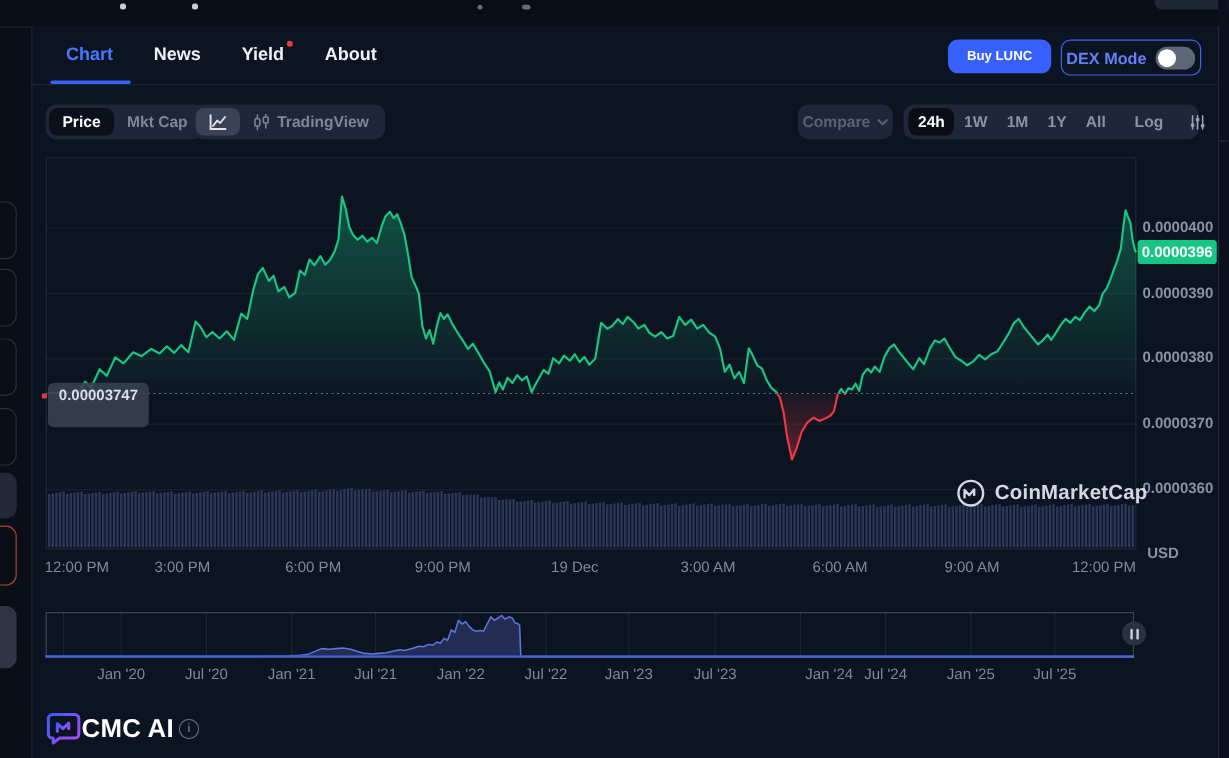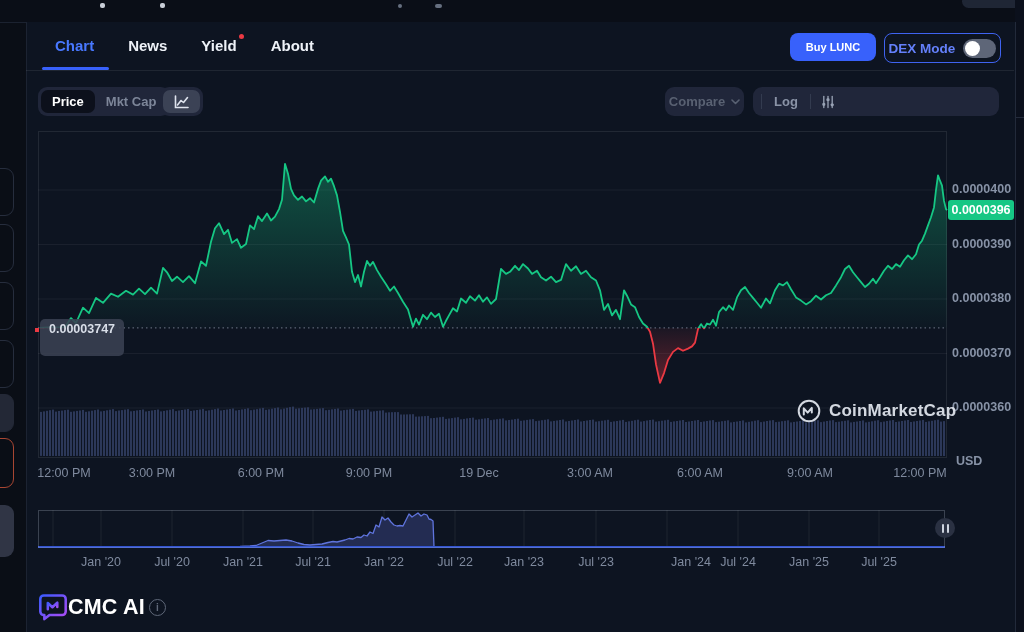--- a/index.html
+++ b/index.html
@@ -102,28 +102,44 @@
   <div class="opt dark-sel">Price</div>
   <div class="opt">Mkt Cap</div>
 </div>
 <div class="abs seg g2">
   <div class="opt gray-sel">
     <svg width="15" height="14" viewBox="0 0 15 14">
       <path d="M1.5 1 V12.5 H14" stroke="#dfe4ee" stroke-width="1.6" fill="none" stroke-linecap="round"></path>
       <path d="M3.5 10 L7 5.5 L9.5 7.5 L13.5 2.5" stroke="#dfe4ee" stroke-width="1.6" fill="none" stroke-linecap="round" stroke-linejoin="round"></path>
     </svg>
   </div>
+  <div class="opt">
+    <svg width="14" height="14" viewBox="0 0 14 14">
+      <line x1="3.5" y1="0.5" x2="3.5" y2="13.5" stroke="#7d8699" stroke-width="1.3"></line>
+      <rect x="1.5" y="4" width="4" height="6" rx="1" fill="#20263a" stroke="#7d8699" stroke-width="1.3"></rect>
+      <line x1="10.5" y1="0" x2="10.5" y2="12" stroke="#7d8699" stroke-width="1.3"></line>
+      <rect x="8.5" y="2.5" width="4" height="5" rx="1" fill="#20263a" stroke="#7d8699" stroke-width="1.3"></rect>
+    </svg>
+    <span>TradingView</span>
+  </div>
 </div>
 <div class="abs compare">
   <span>Compare</span>
   <svg width="9" height="6" viewBox="0 0 9 6">
     <path d="M1 1 L4.5 4.5 L8 1" stroke="#596172" stroke-width="1.6" fill="none" stroke-linecap="round" stroke-linejoin="round"></path>
   </svg>
 </div>
 <div class="abs ranges">
+  <span id="range-buttons" style="display:flex;align-items:center">
+      <button class="range sel">24h</button>
+      <button class="range">1W</button>
+      <button class="range">1M</button>
+      <button class="range">1Y</button>
+      <button class="range">All</button>
+    </span>
   <span class="vsep"></span>
   <button class="range">Log</button>
   <span class="vsep"></span>
   <button class="tune">
     <svg width="15" height="14" viewBox="0 0 15 14">
       <g stroke="#99a3b5" stroke-width="1.4" stroke-linecap="round">
         <line x1="3" y1="1" x2="3" y2="13"></line>
           <line x1="7.5" y1="1" x2="7.5" y2="13"></line>
           <line x1="12" y1="1" x2="12" y2="13"></line>
       </g>

